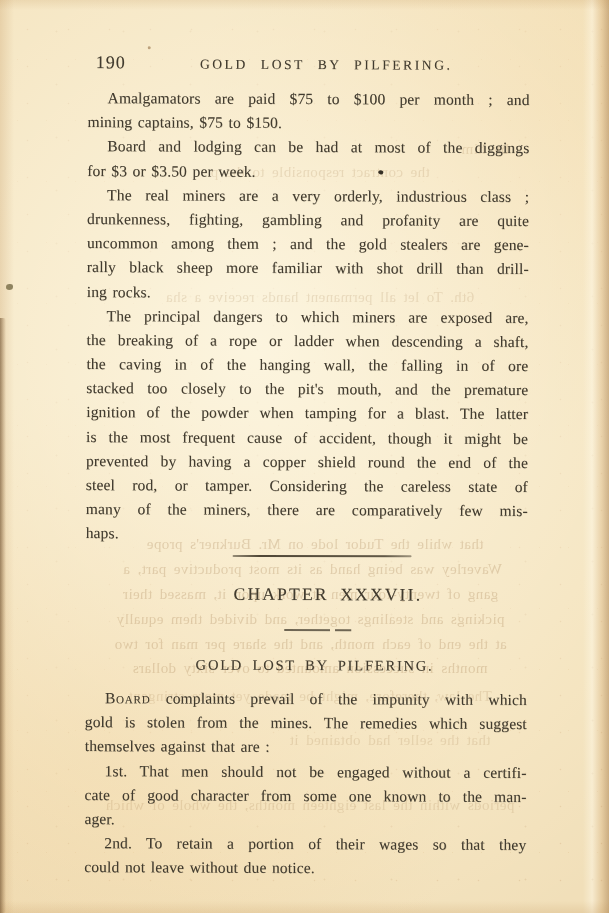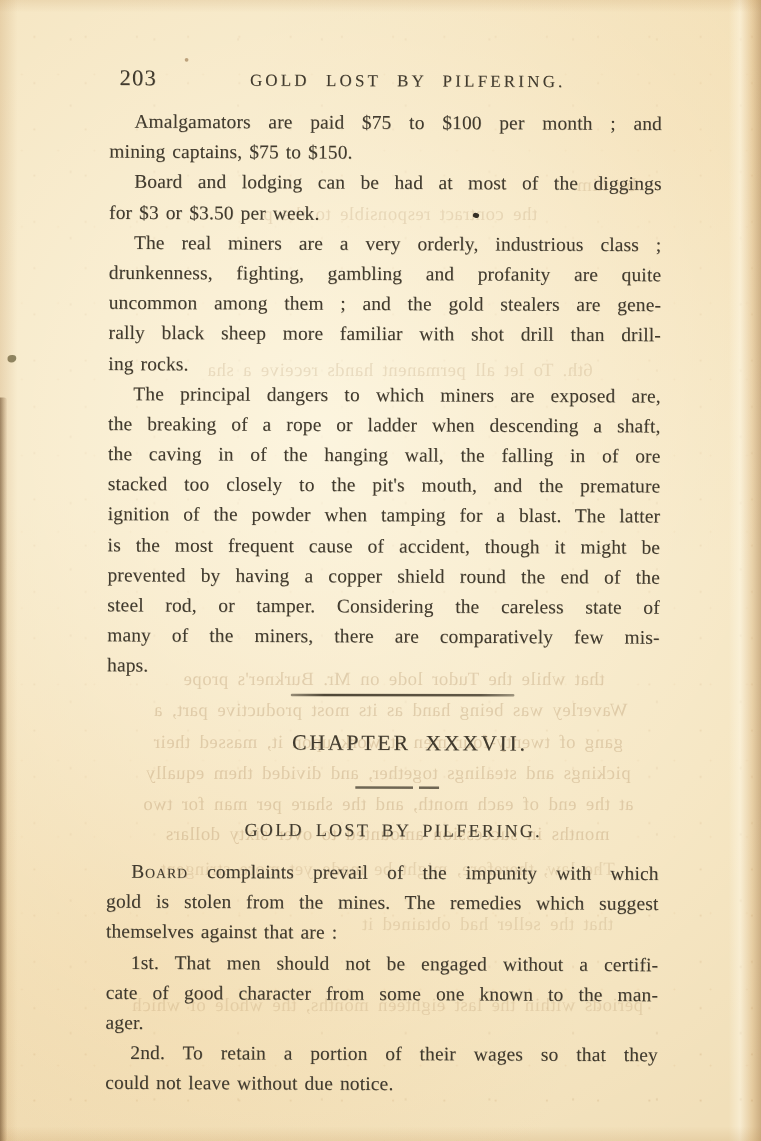--- a/index.html
+++ b/index.html
@@ -109,21 +109,21 @@
   <div class="bt strong" style="left:88px;top:587px;width:445px;">gang of twenty-four men at work upon it, massed their</div>
   <div class="bt strong" style="left:88px;top:612px;width:445px;">pickings and stealings together, and divided them equally</div>
   <div class="bt strong" style="left:88px;top:637px;width:445px;">at the end of each month, and the share per man for two</div>
   <div class="bt strong" style="left:95px;top:661px;width:430px;">months in succession amounted to over sixty dollars</div>
   <div class="bt" style="left:90px;top:689px;width:440px;">The law, therefore, might be made yet more stringent</div>
   <div class="bt" style="left:250px;top:733px;width:280px;">that the seller had obtained it</div>
   <div class="bt" style="left:85px;top:798px;width:450px;">periods within the last eighteen months, the whole of which</div>
 
   <div class="content">
 
-    <div class="pagenum ink">203</div>
+    <div class="pagenum ink">190</div>
     <div class="runhead ink">GOLD LOST BY PILFERING.</div>
 
     <div class="block1 ink">
       <div>
         <div class="ln indent">Amalgamators are paid $75 to $100 per month ; and</div>
         <div class="ln last">mining captains, $75 to $150.</div>
       </div>
       <div>
         <div class="ln indent">Board and lodging can be had at most of the diggings</div>
         <div class="ln last">for $3 or $3.50 per week.</div>

